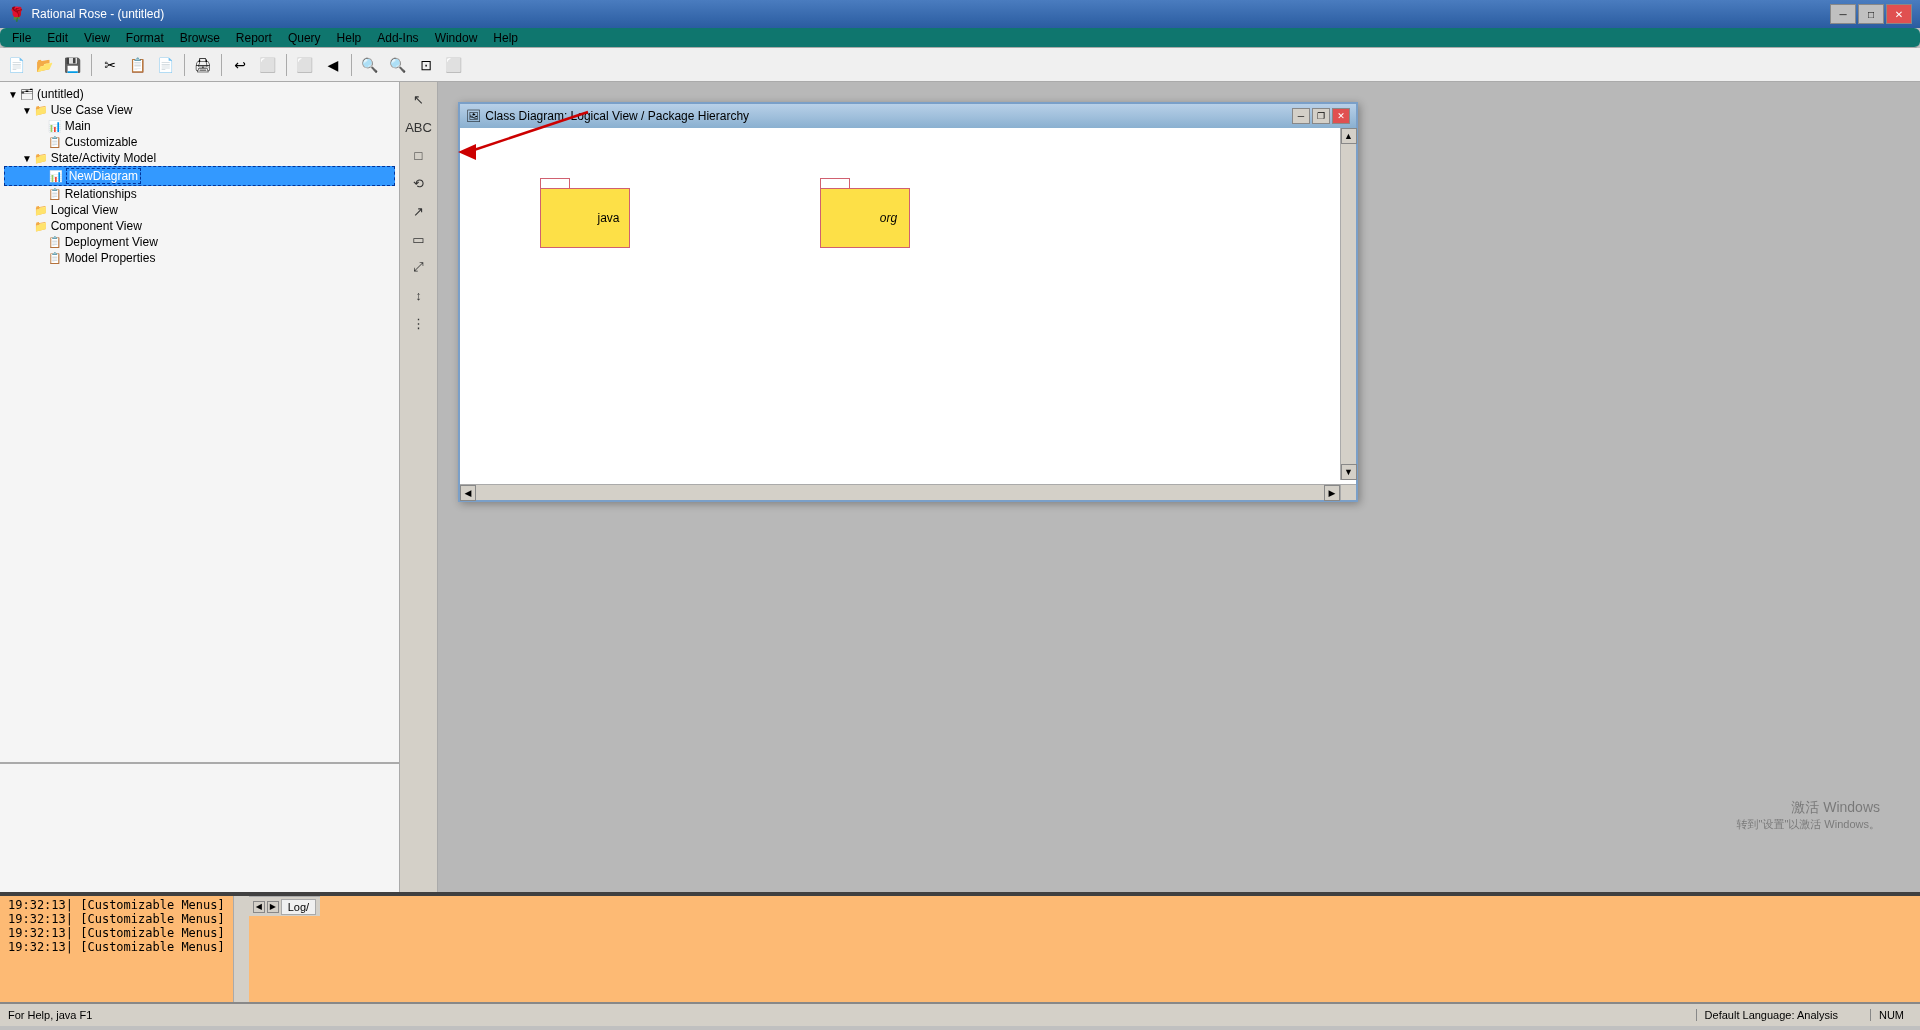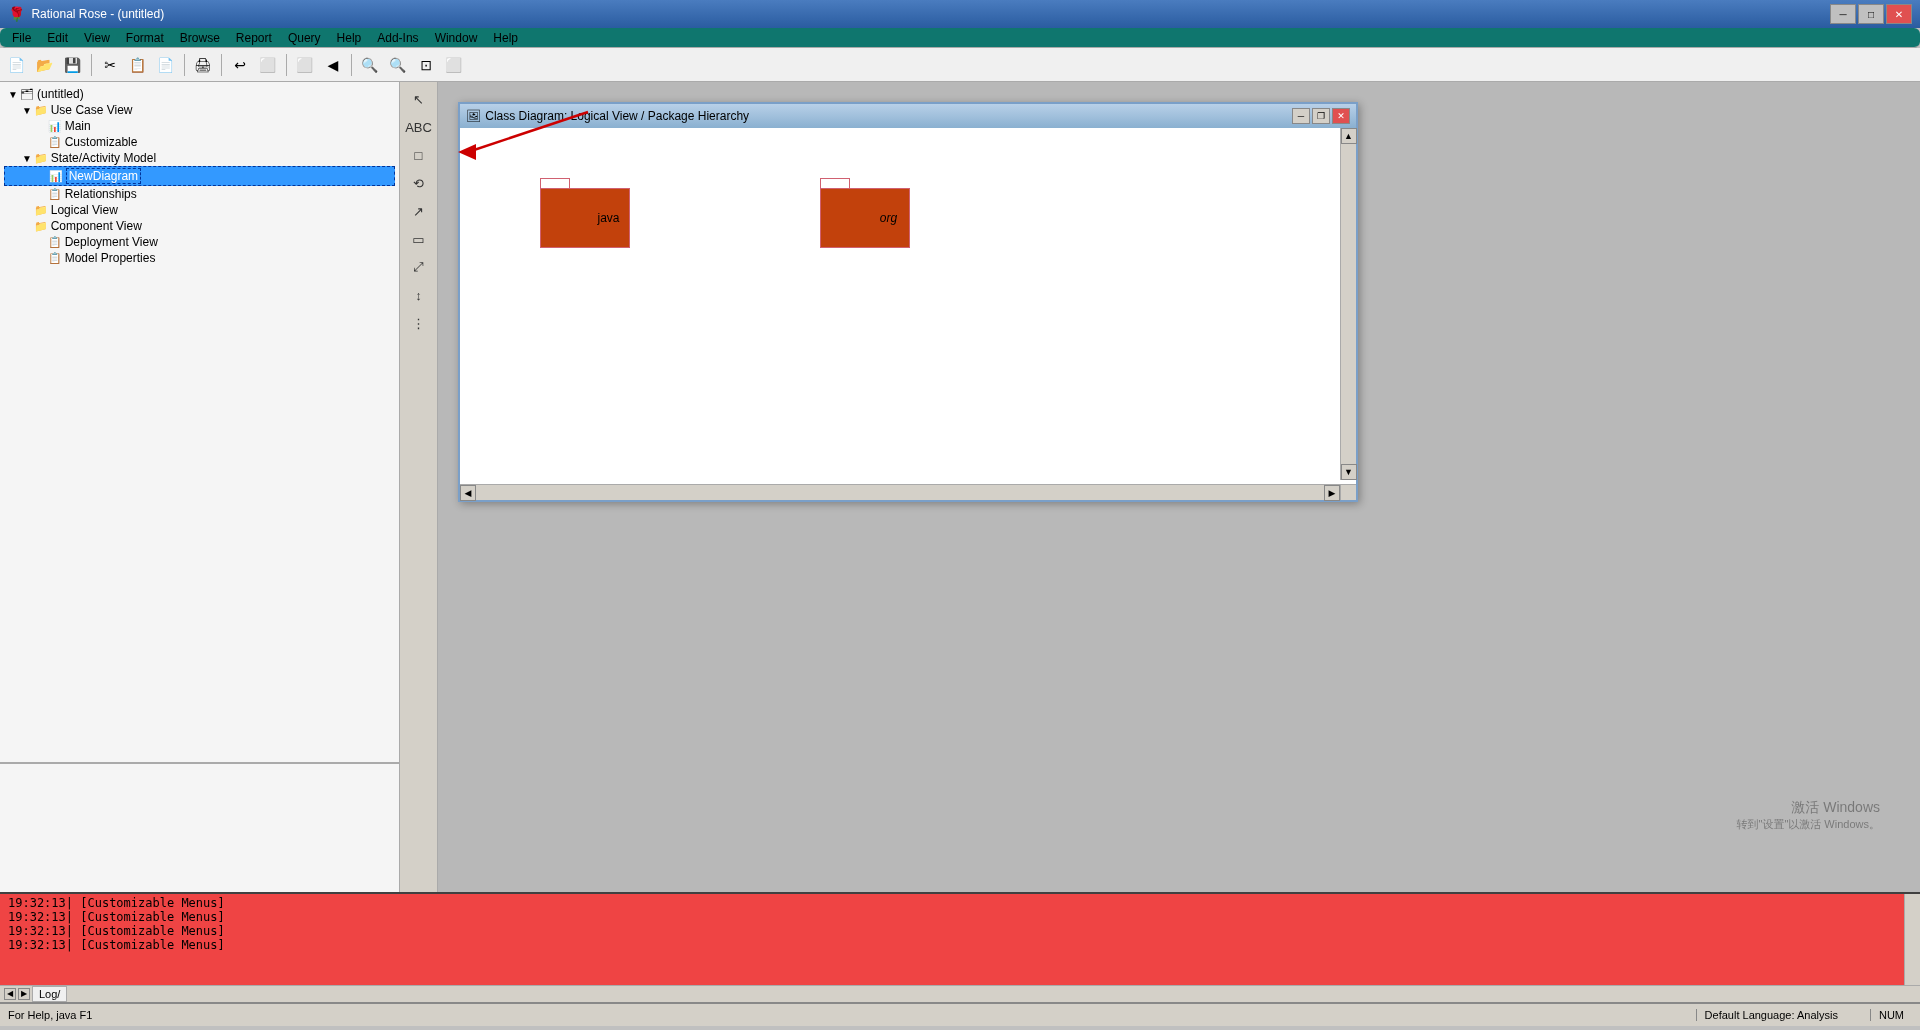--- a/index.html
+++ b/index.html
@@ -182,21 +182,21 @@
       width: 30px; height: 12px;
       border: 1.5px solid #d06070;
       border-bottom: none;
       background: white;
       position: absolute;
       top: 0; left: 0;
     }
     .package-body {
       width: 90px; height: 60px;
       border: 1.5px solid #d06070;
-      background: #c2410c;
+      background: #fde047;
       position: absolute;
       top: 10px; left: 0;
       display: flex;
       align-items: center;
       justify-content: center;
       font-size: 12px;
       padding-left: 47px;
     }
 
     
@@ -220,24 +220,24 @@
       display: flex; align-items: center; justify-content: center;
       font-size: 9px;
     }
     .scroll-track-v { flex: 1; width: 100%; }
     .scroll-track-h { flex: 1; height: 100%; }
     #mdi-corner { position: absolute; right: 0; bottom: 0; width: 16px; height: 16px; background: #d4d0c8; border-left: 1px solid #aaa; border-top: 1px solid #aaa; }
 
     
     #log-panel {
       height: 110px;
-      background: #ef4444;
-      border-top: 2px solid #404040;
-      display: flex;
-      flex-direction: column;
+      background: #fdba74;
+      border-top: 4px solid #404040;
+      display: flex;
+      flex-direction: row;
     }
     #log-content {
       flex: 1;
       overflow-y: auto;
       padding: 2px 8px;
       font-size: 12px;
       font-family: monospace;
       position: relative;
     }
     #log-scrollbar {

